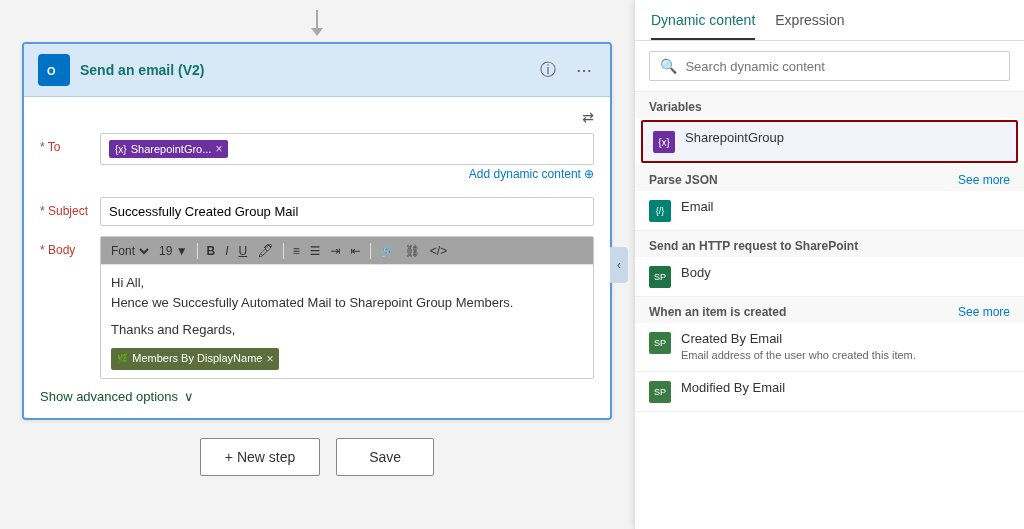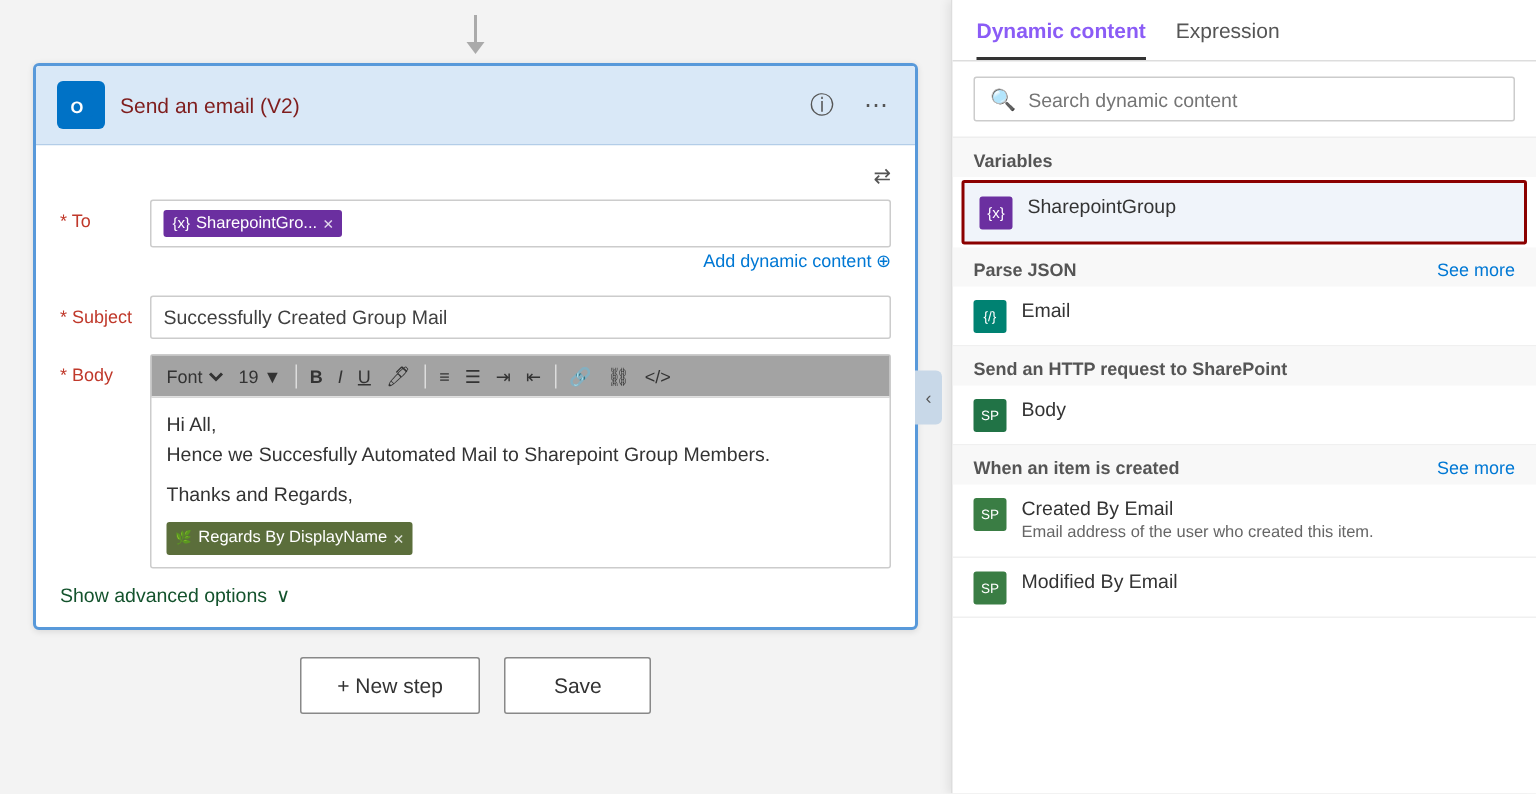--- a/index.html
+++ b/index.html
@@ -70,22 +70,22 @@
       display: flex;
       align-items: center;
       justify-content: center;
       color: white;
       font-weight: bold;
       font-size: 14px;
     }
 
     .card-title {
       font-size: 14px;
-      font-weight: 400;
-      color: #7f1d1d;
+      font-weight: 700;
+      color: #0f766e;
     }
 
     .header-icons {
       display: flex;
       gap: 12px;
       align-items: center;
     }
 
     .icon-btn {
       color: #555;
@@ -182,21 +182,21 @@
       align-items: center;
       gap: 3px;
     }
 
     .subject-input {
       flex: 1;
       border: 1px solid #ccc;
       border-radius: 2px;
       padding: 6px 8px;
       font-size: 13px;
-      color: #404040;
+      color: #000000;
     }
 
     
     .body-editor-wrapper {
       flex: 1;
       border: 1px solid #ccc;
       border-radius: 2px;
     }
 
     .toolbar {
@@ -309,22 +309,22 @@
 
     .panel-tab {
       padding: 12px 0 10px;
       font-size: 14px;
       cursor: pointer;
       color: #555;
       border-bottom: 2px solid transparent;
     }
 
     .panel-tab.active {
-      color: #8b5cf6;
-      font-weight: 700;
+      color: #0f766e;
+      font-weight: 400;
       border-bottom: 2px solid #333;
     }
 
     .panel-search {
       padding: 10px 14px;
       border-bottom: 1px solid #eee;
     }
 
     .search-box {
       display: flex;
@@ -525,21 +525,21 @@
             <span class="toolbar-item">⛓</span>
             <span class="toolbar-item">&lt;/&gt;</span>
           </div>
           <div class="body-content">
             <div>Hi All,</div>
             <div>Hence we Succesfully  Automated Mail to Sharepoint Group Members.</div>
             <div style="margin-top:8px;">Thanks and Regards,</div>
             <div style="margin-top:4px;">
               <span class="modified-by-tag">
                 <span style="font-size:9px;">🌿</span>
-                <span>Regards By DisplayName</span>
+                <span>Members By DisplayName</span>
                 <span style="cursor:pointer; font-size:12px; opacity:0.8;">×</span>
               </span>
             </div>
           </div>
         </div>
       </div>
 
       <div class="advanced-row">
         <span>Show advanced options</span>
         <span>∨</span>

